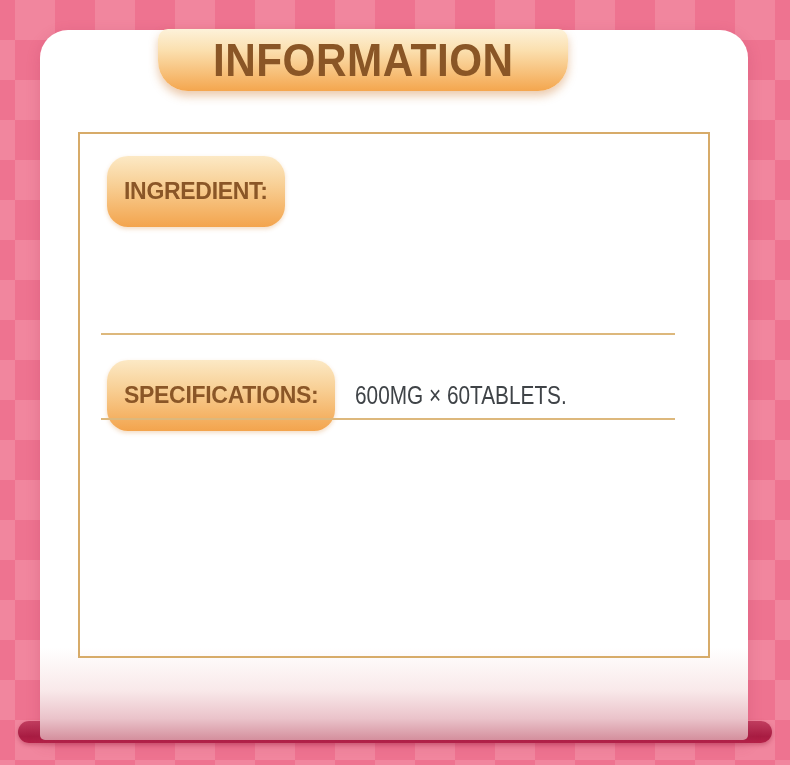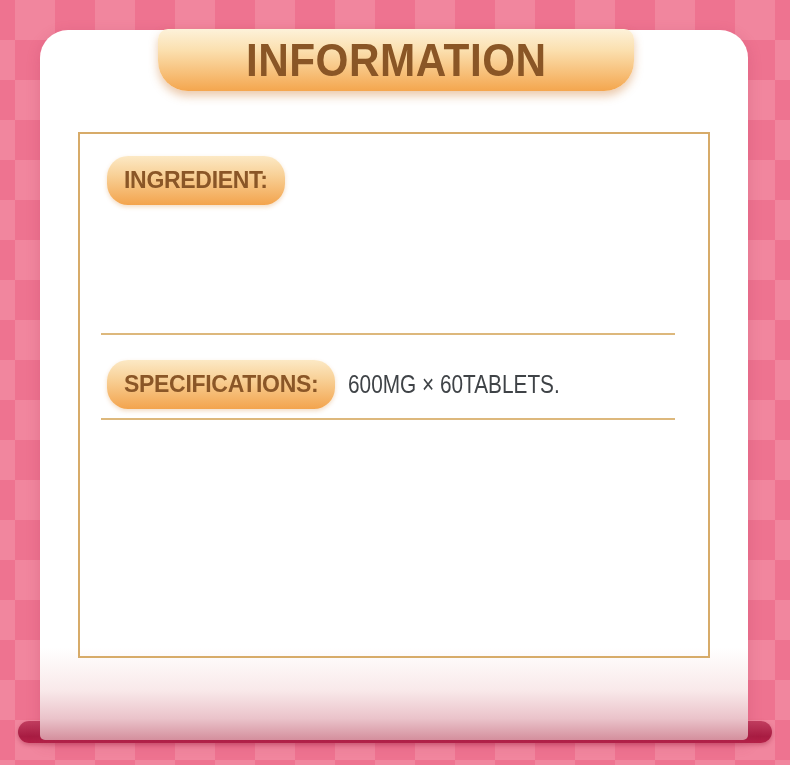--- a/index.html
+++ b/index.html
@@ -39,21 +39,21 @@
       #ffffff 0%, #ffffff 87%,
       #f9e9ea 93%, #eac3ca 97%, #d48f9d 100%);
     box-shadow: 0 4px 14px rgba(170,45,80,0.22);
     z-index: 2;
   }
 
   
   .banner {
     position: absolute;
     left: 158px; top: 29px;
-    width: 476px; height: 62px;
+    width: 410px; height: 62px;
     border-radius: 10px 10px 30px 30px;
     background: linear-gradient(180deg, #fdf2da 0%, #fbdfae 35%, #f4a64e 100%);
     box-shadow: 0 5px 10px rgba(205,120,45,0.40);
     display: flex; align-items: center; justify-content: center;
     z-index: 3;
   }
   .banner-title {
     font-size: 46px;
     font-weight: bold;
     color: #8a5626;
@@ -69,21 +69,21 @@
     width: 632px; height: 526px;
     box-sizing: border-box;
     border: 2px solid #d7ab69;
   }
 
   .pill {
     position: absolute;
     display: inline-flex;
     align-items: center;
     height: 41px;
-    padding: 4px 17px;
+    padding: 15px 17px;
     border-radius: 21px;
     background: linear-gradient(180deg, #fce9c5 0%, #f8d096 40%, #f3a44d 100%);
     box-shadow: 0 2px 4px rgba(214,140,60,0.30);
   }
   .pill span {
     font-size: 23px;
     font-weight: bold;
     color: #8a5627;
     letter-spacing: -0.3px;
     white-space: nowrap;
@@ -104,21 +104,21 @@
   .divider {
     position: absolute;
     left: 61px;
     width: 574px; height: 2px;
     background: #ddb87c;
   }
 
   .spec-row {
     position: absolute;
     left: 67px; top: 330px;
-    display: flex; align-items: center; gap: 13px;
+    display: flex; align-items: center; gap: 20px;
   }
   .spec-row .pill { position: static; }
   .spec-value {
     font-size: 26px;
     color: #3f4347;
     white-space: nowrap;
     transform: scaleX(0.8);
     transform-origin: 0 50%;
   }
 </style>

